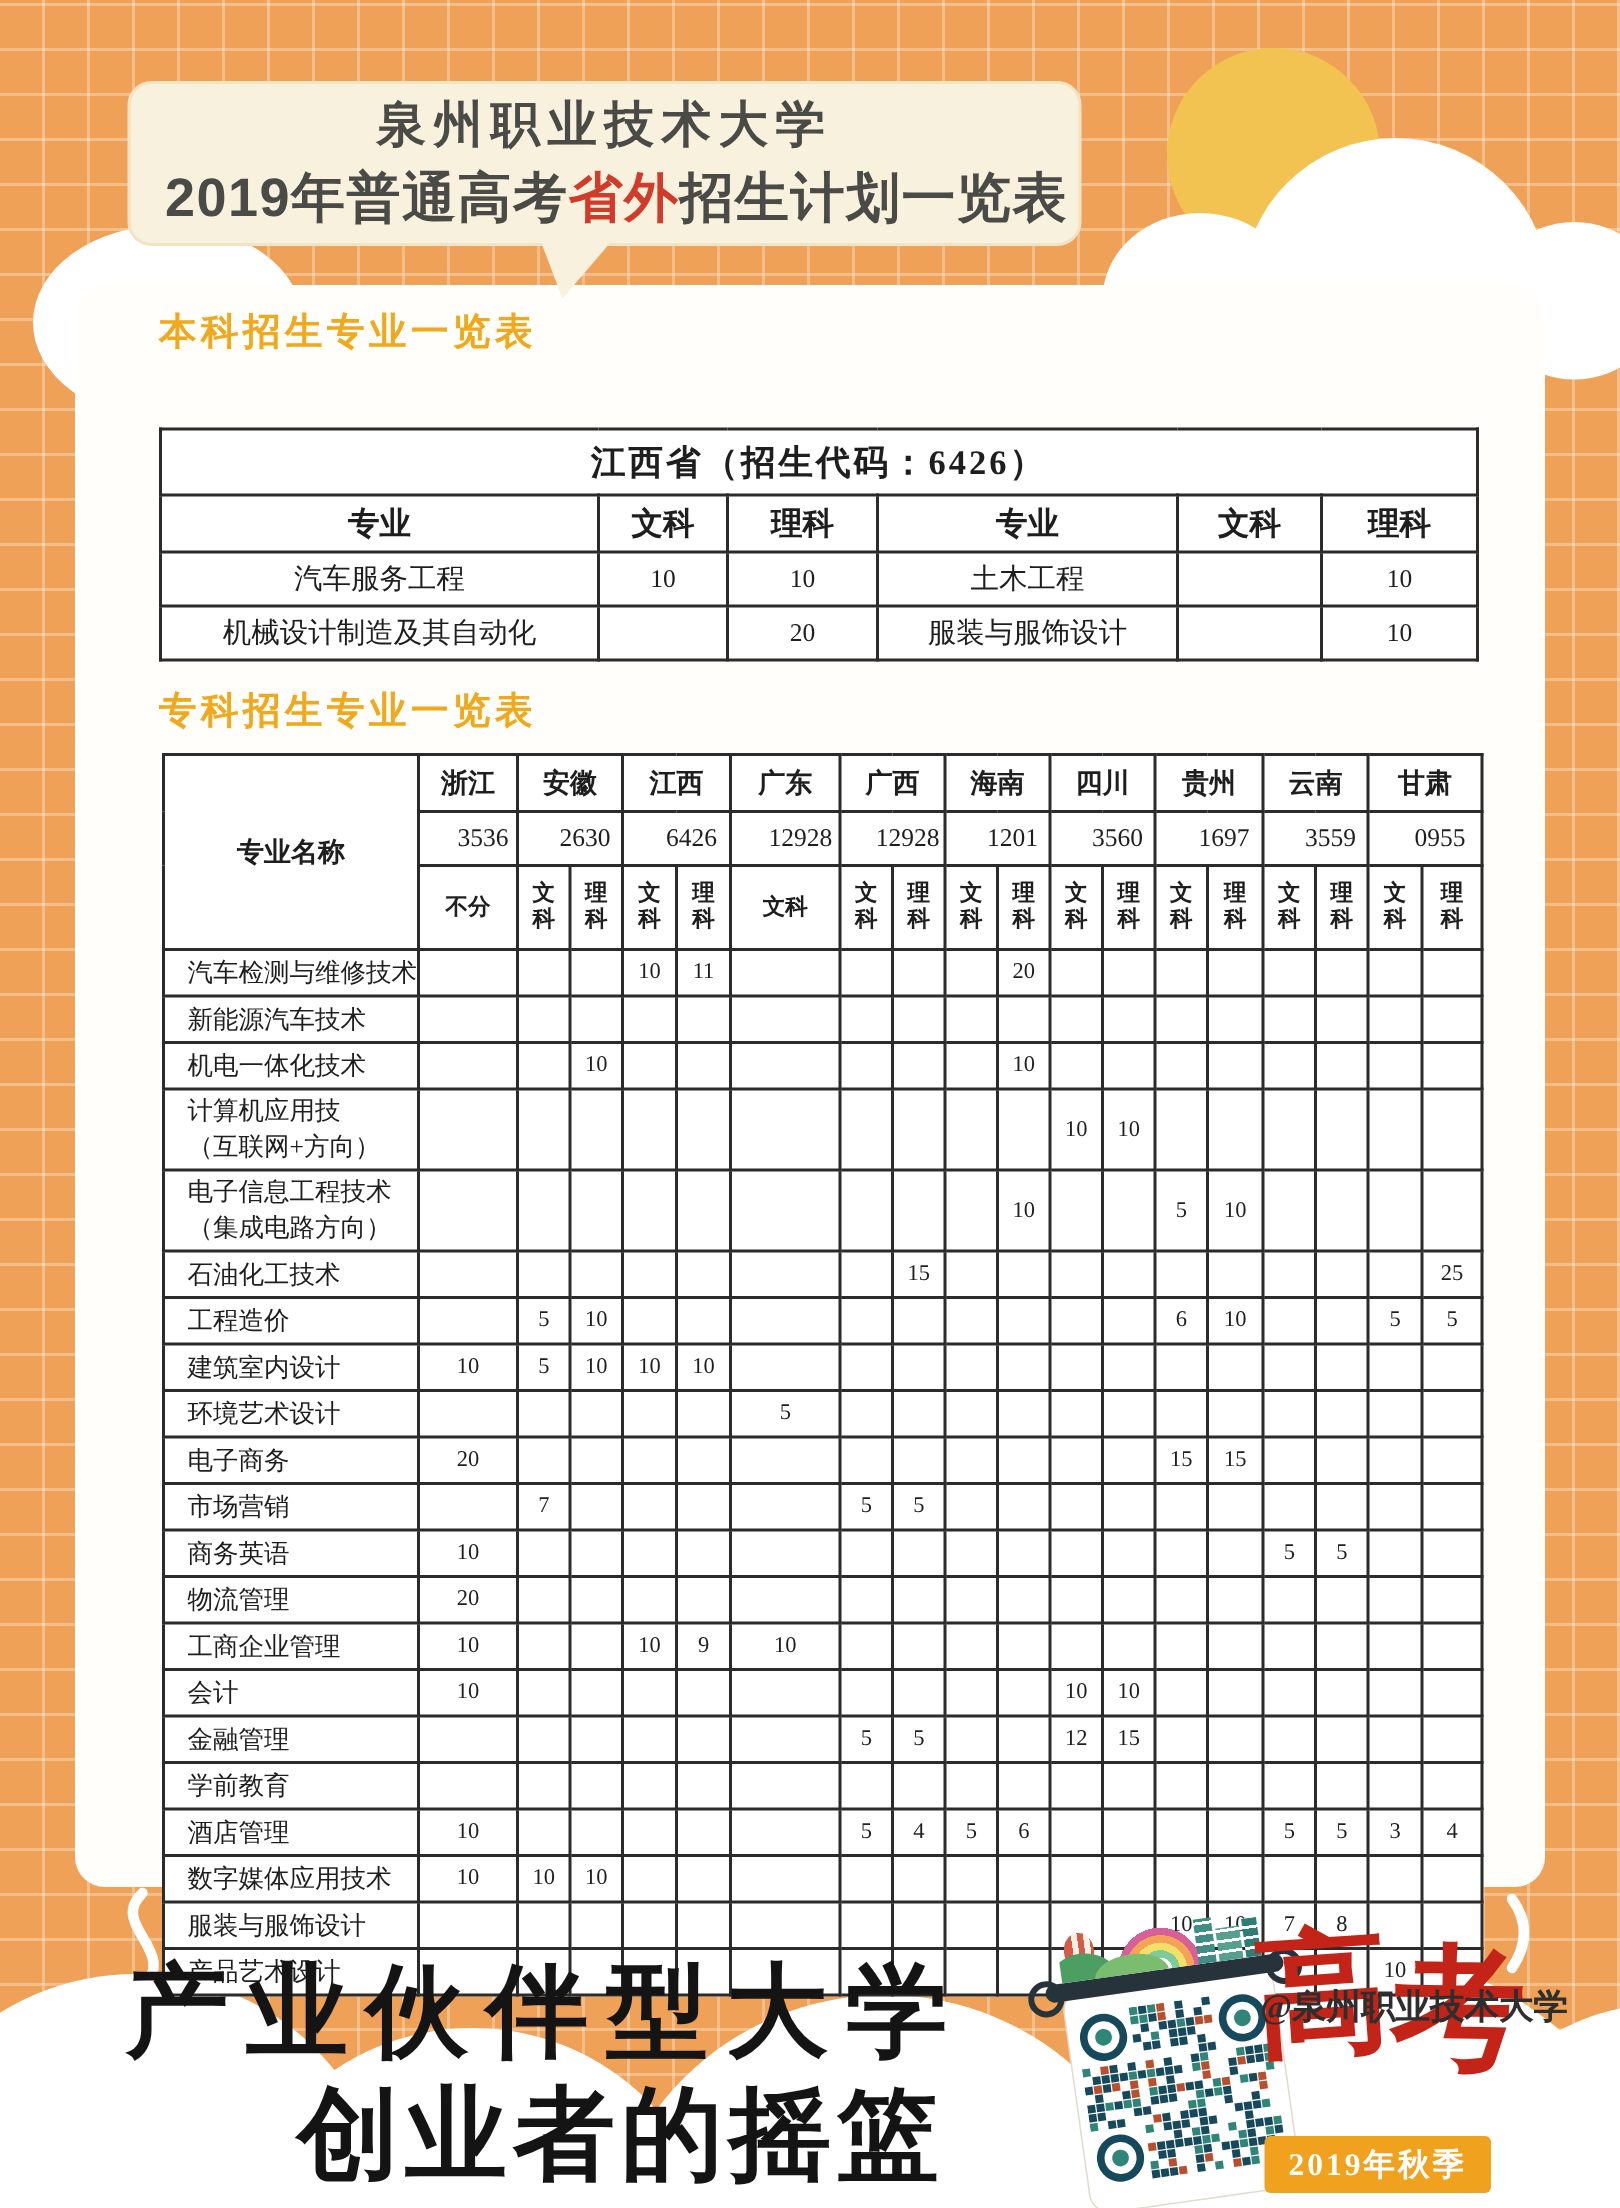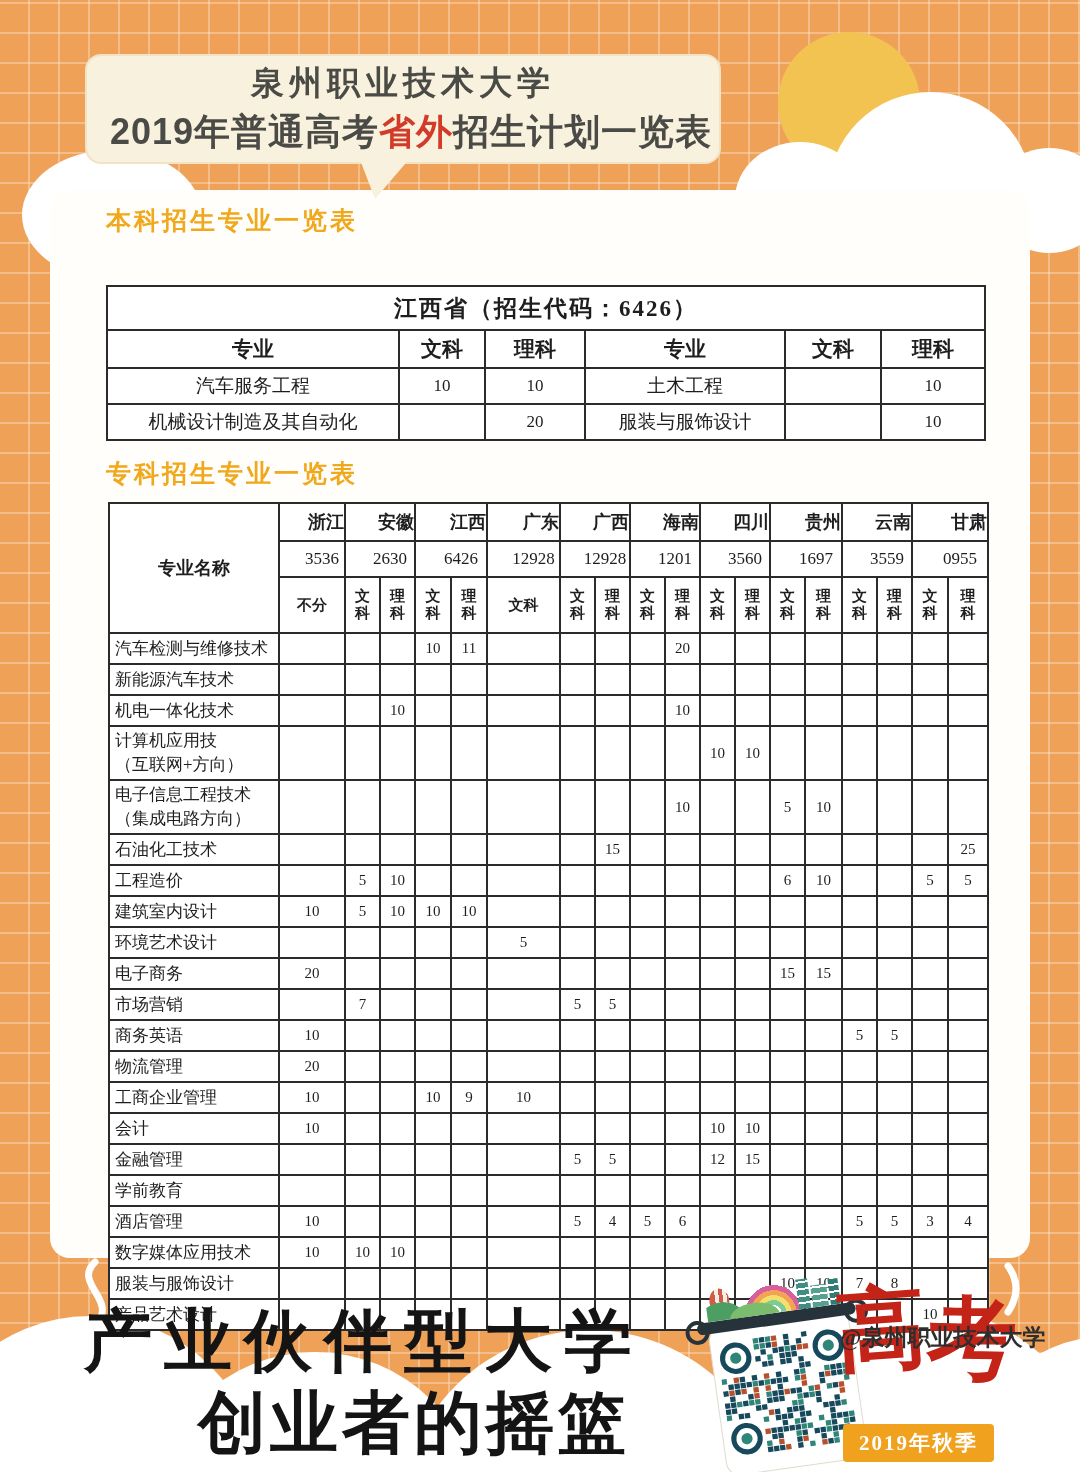--- a/index.html
+++ b/index.html
@@ -31,26 +31,26 @@
   .sec-h2{padding-top:16px;}
   table{border-collapse:collapse;table-layout:fixed;background:#ffffff;
     font-family:"Liberation Serif","DejaVu Serif",serif;color:#1e1e1e;margin-top:40px;}
   th,td{border:2px solid #2b2b2b;text-align:center;overflow:hidden;padding:0;}
   .ug-table{margin-left:56px;width:878px;}
   .ug-title{height:42px;font-size:23px;font-weight:bold;letter-spacing:2px;}
   .ug-head th{height:36px;font-size:21px;font-weight:bold;}
   .ug-table td{height:34px;font-size:19px;}
   .ug-table td.num{font-size:17px;}
   .col-table{margin:4px 0 0 58px;width:879px;}
-  .col-table .prov{height:36px;font-size:18px;font-weight:bold;text-align:right;}
+  .col-table .prov{height:36px;font-size:18px;font-weight:bold;}
   .col-table .code{height:34px;font-size:17px;font-weight:normal;padding-left:20px;}
   .col-table .sub{height:54px;font-size:15px;font-weight:bold;line-height:17px;}
   .name-h{font-size:18px;font-weight:bold;}
   .col-table td{height:29px;font-size:15px;}
-  .col-table td.mname{text-align:left;padding-left:5px;font-size:17px;}
+  .col-table td.mname{text-align:left;padding-left:15px;font-size:17px;}
   .col-table tr.tall td{height:52px;}
   .mname div{line-height:24px;}
   
   .doodles{position:absolute;left:0;top:1256px;z-index:2;}
   .wave{position:absolute;background:#ffffff;border-radius:50%;z-index:2;}
   .w1{left:-80px;top:1316px;width:340px;height:340px;}
   .w2{left:150px;top:1352px;width:330px;height:330px;}
   .w3{left:400px;top:1330px;width:380px;height:380px;}
   .w4{left:660px;top:1298px;width:460px;height:460px;}
   .w5{left:960px;top:1336px;width:300px;height:300px;}

